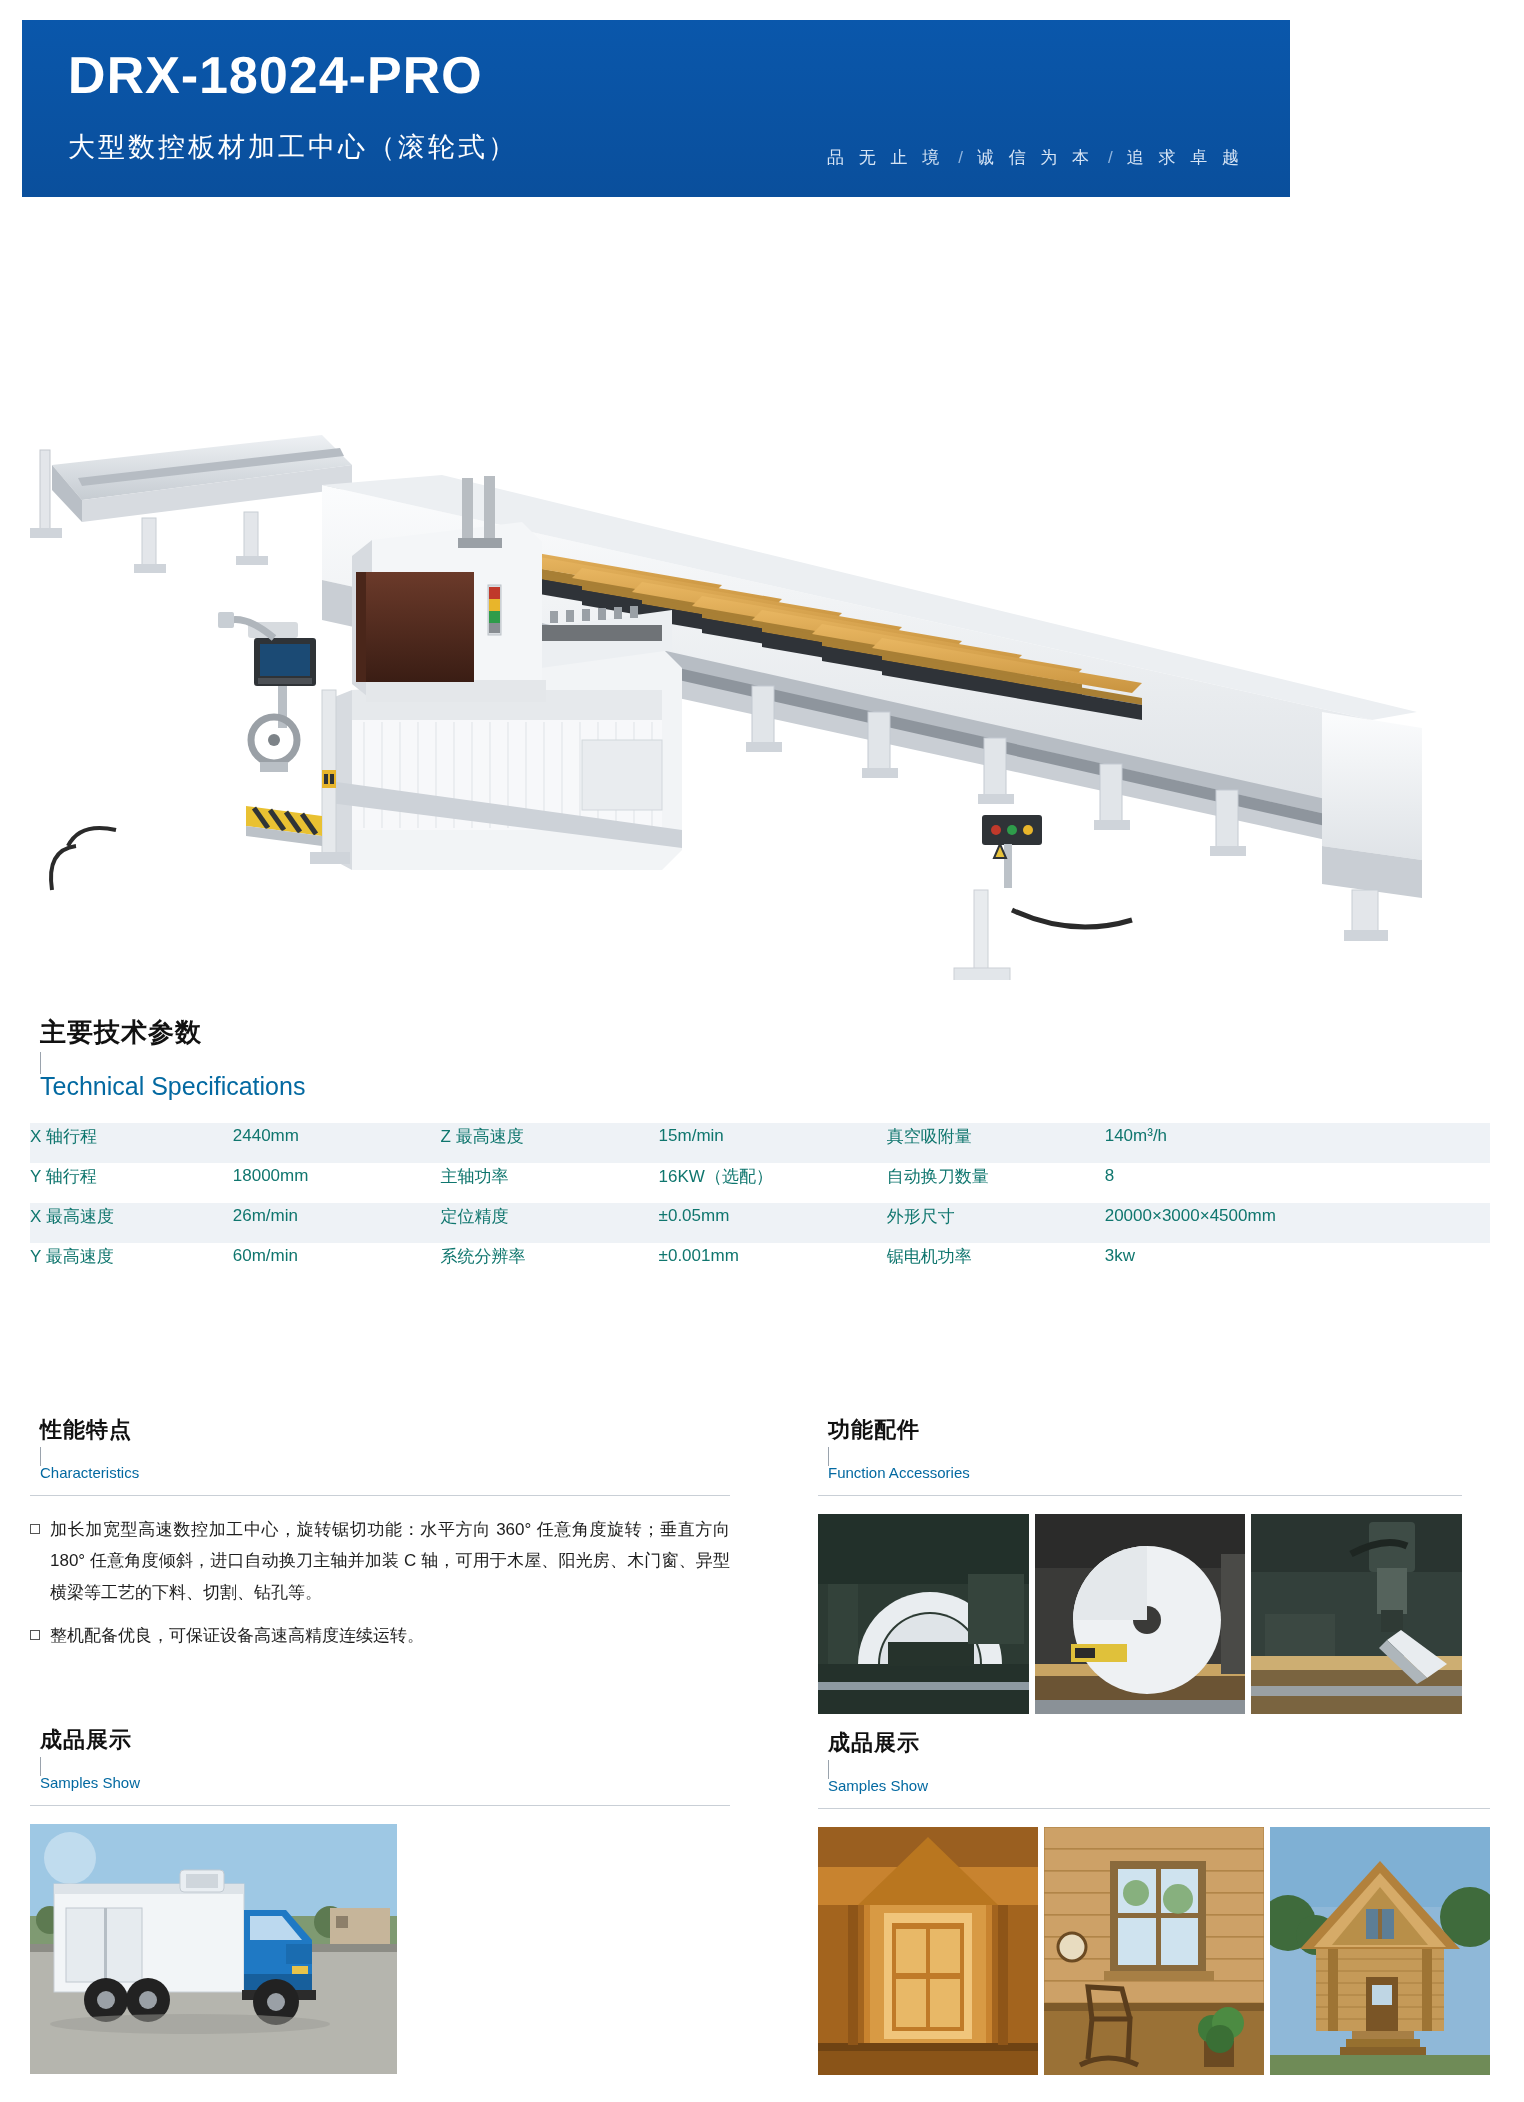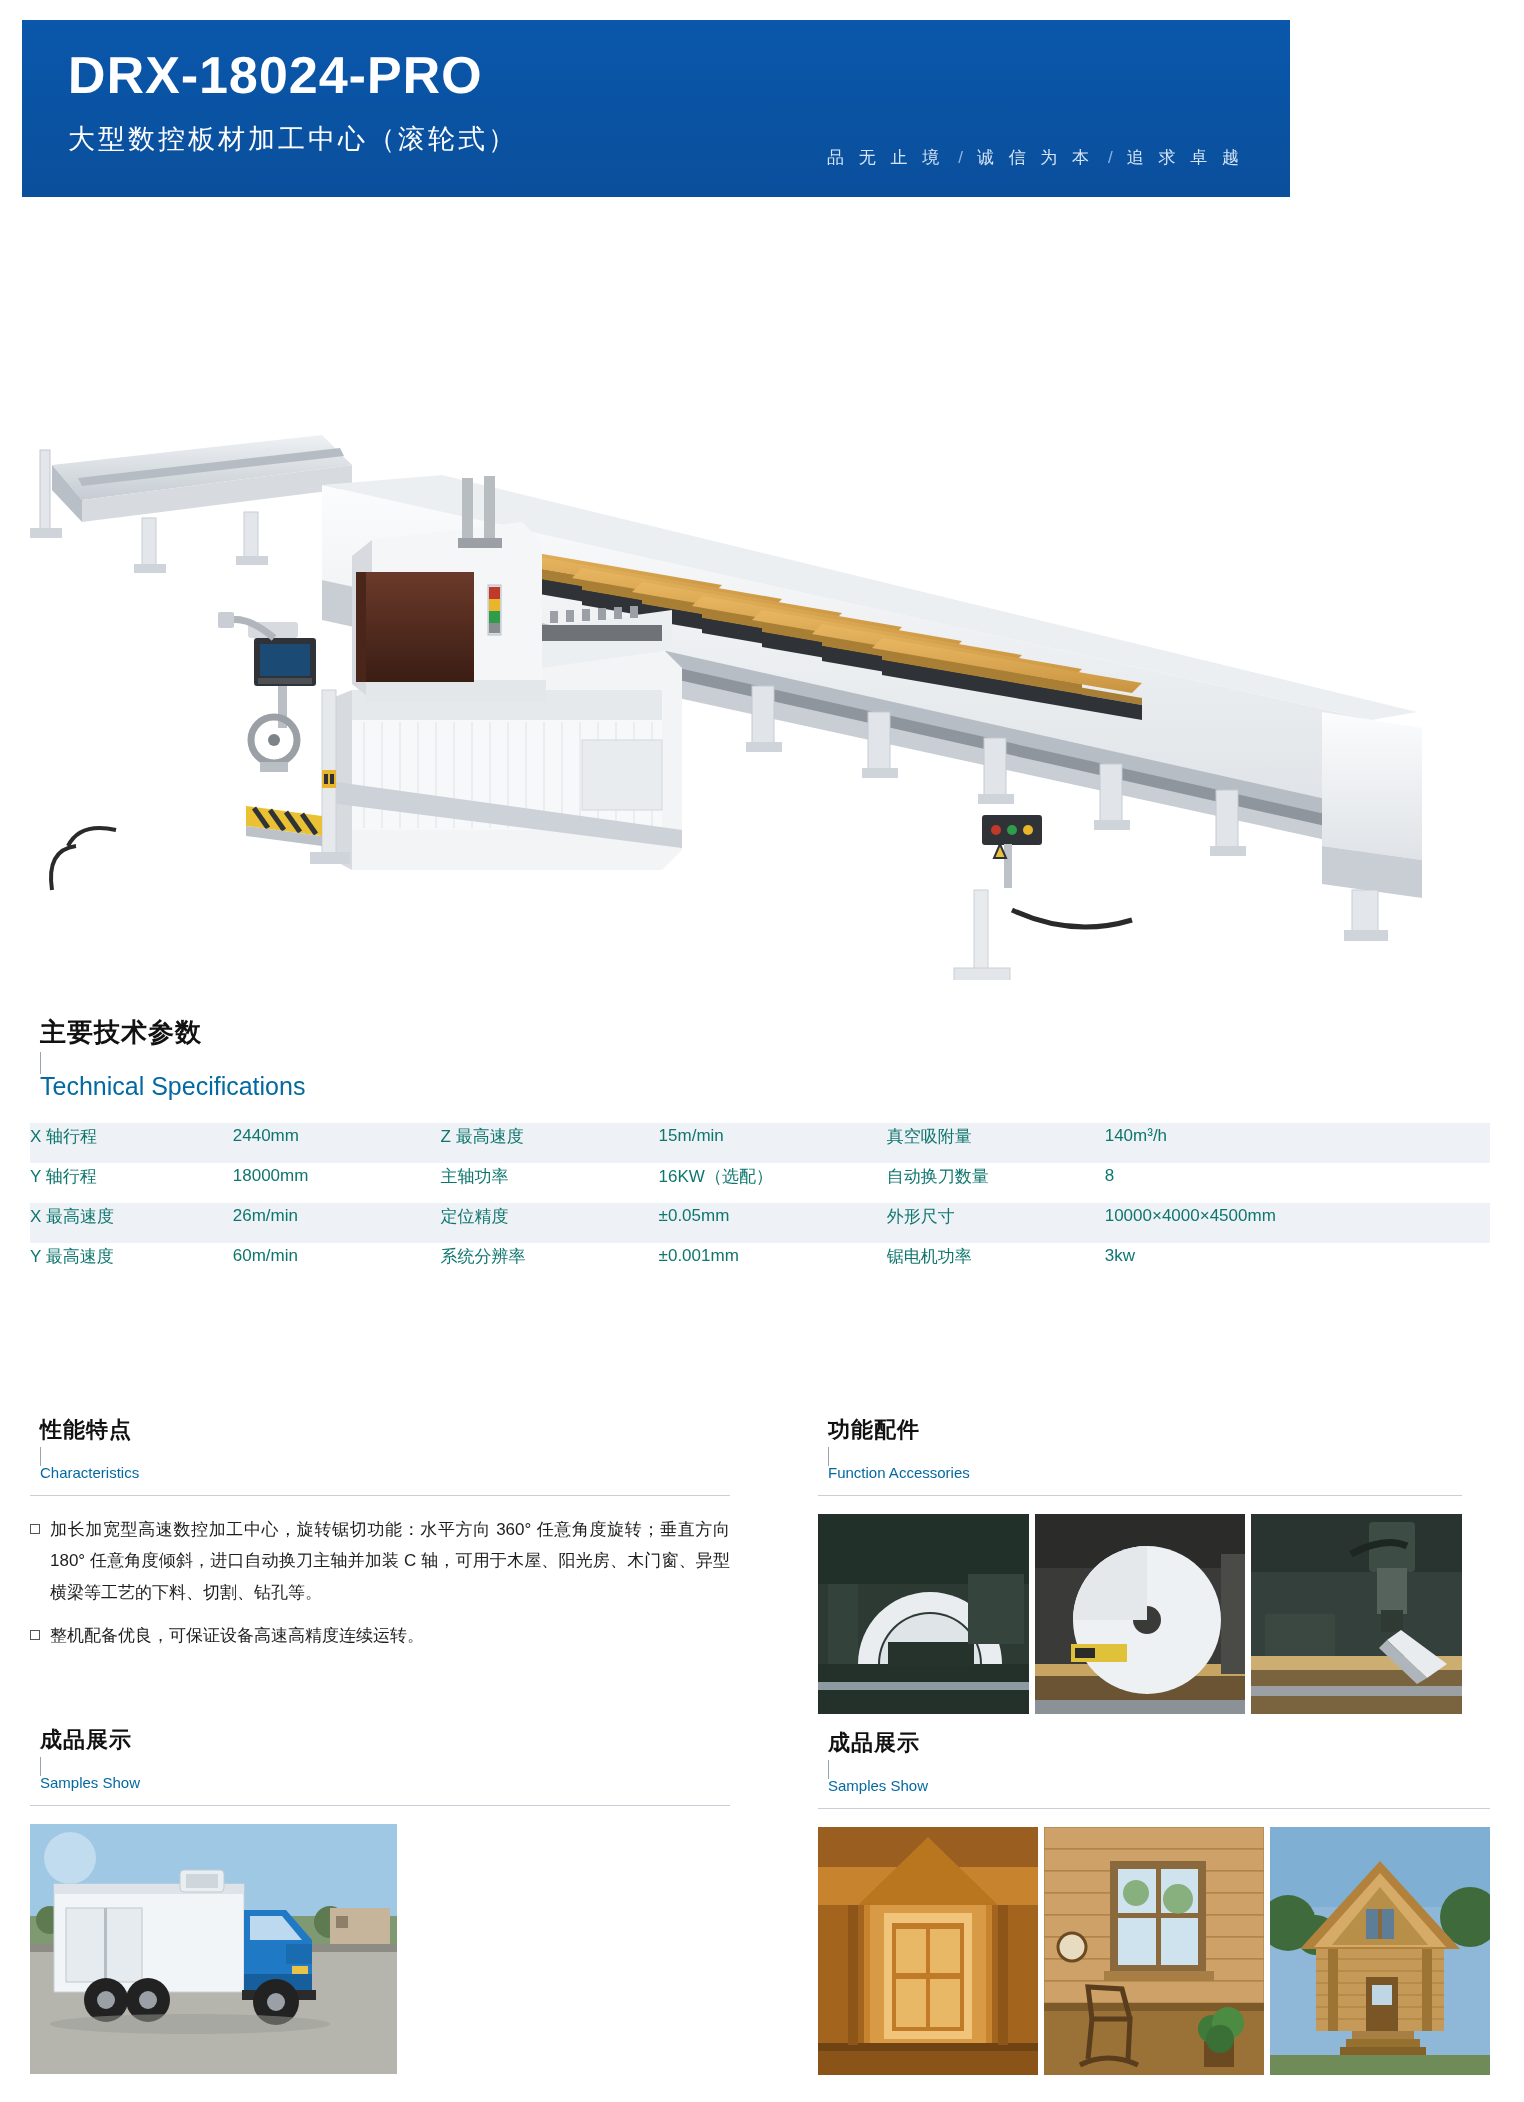--- a/index.html
+++ b/index.html
@@ -34,21 +34,21 @@
   }
   .model {
     font-size: 52px;
     font-weight: bold;
     letter-spacing: 1px;
     font-family: "Liberation Sans", sans-serif;
     line-height: 1.05;
     transform: skewX(-0.5deg);
   }
   .subtitle {
-    margin-top: 18px;
+    margin-top: 26px;
     font-size: 27px;
     letter-spacing: 3px;
     font-weight: 500;
   }
   .slogan {
     position: absolute;
     right: 46px;
     bottom: 28px;
     font-size: 17px;
     letter-spacing: 5px;
@@ -462,21 +462,21 @@
       <td class="v2">16KW（选配）</td>
       <td class="k3">自动换刀数量</td>
       <td class="v3">8</td>
     </tr>
     <tr>
       <td class="k1">X 最高速度</td>
       <td class="v1">26m/min</td>
       <td class="k2">定位精度</td>
       <td class="v2">±0.05mm</td>
       <td class="k3">外形尺寸</td>
-      <td class="v3">10000×4000×4500mm</td>
+      <td class="v3">20000×3000×4500mm</td>
     </tr>
     <tr>
       <td class="k1">Y 最高速度</td>
       <td class="v1">60m/min</td>
       <td class="k2">系统分辨率</td>
       <td class="v2">±0.001mm</td>
       <td class="k3">锯电机功率</td>
       <td class="v3">3kw</td>
     </tr>
   </tbody>

